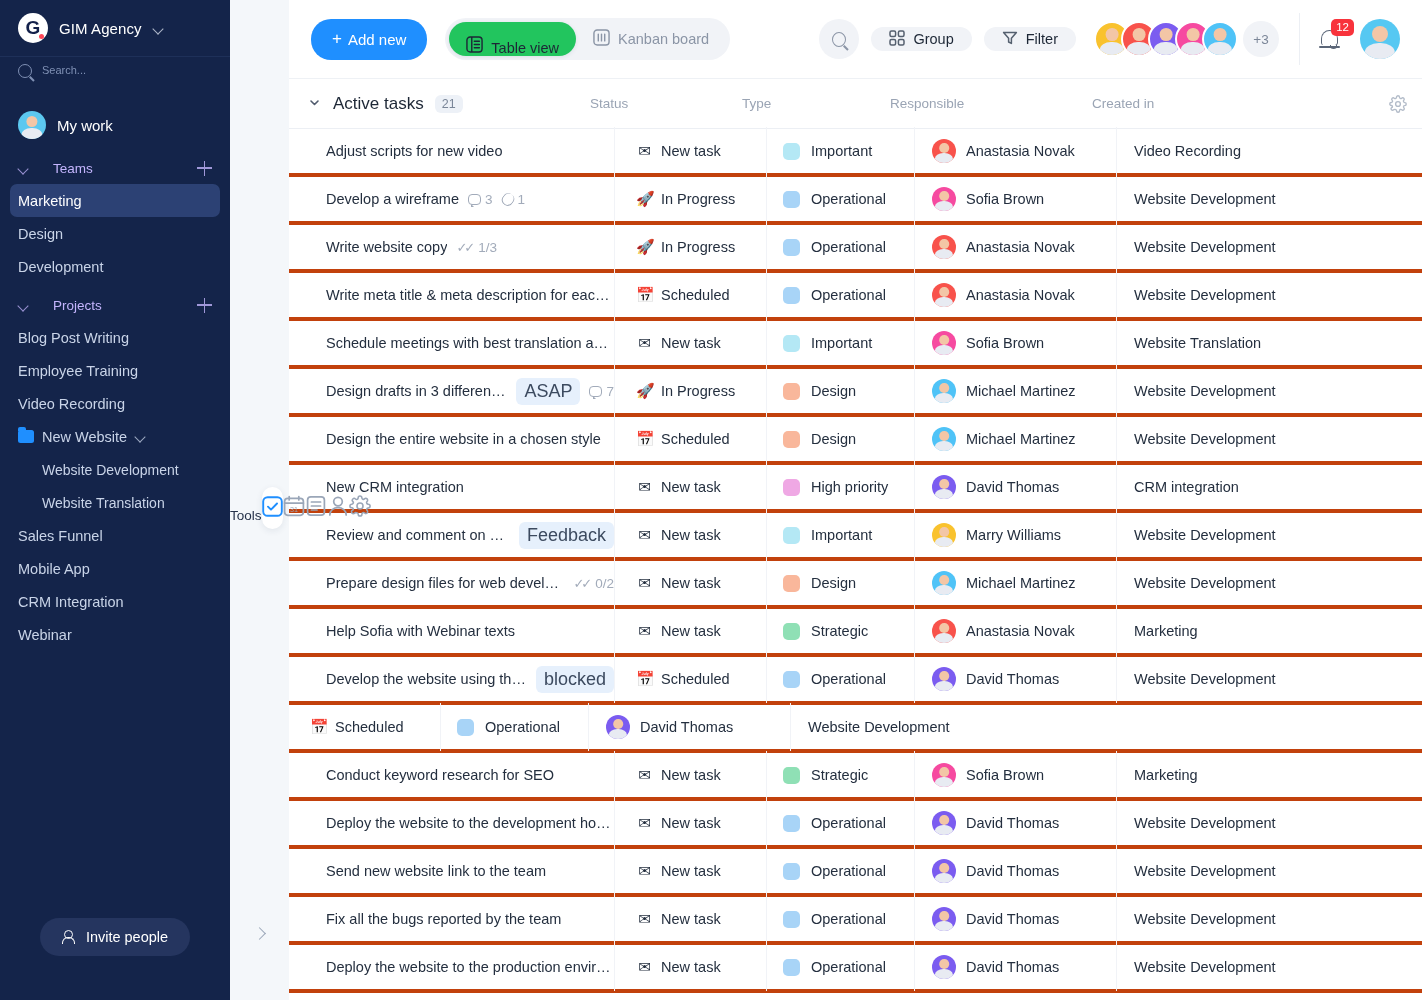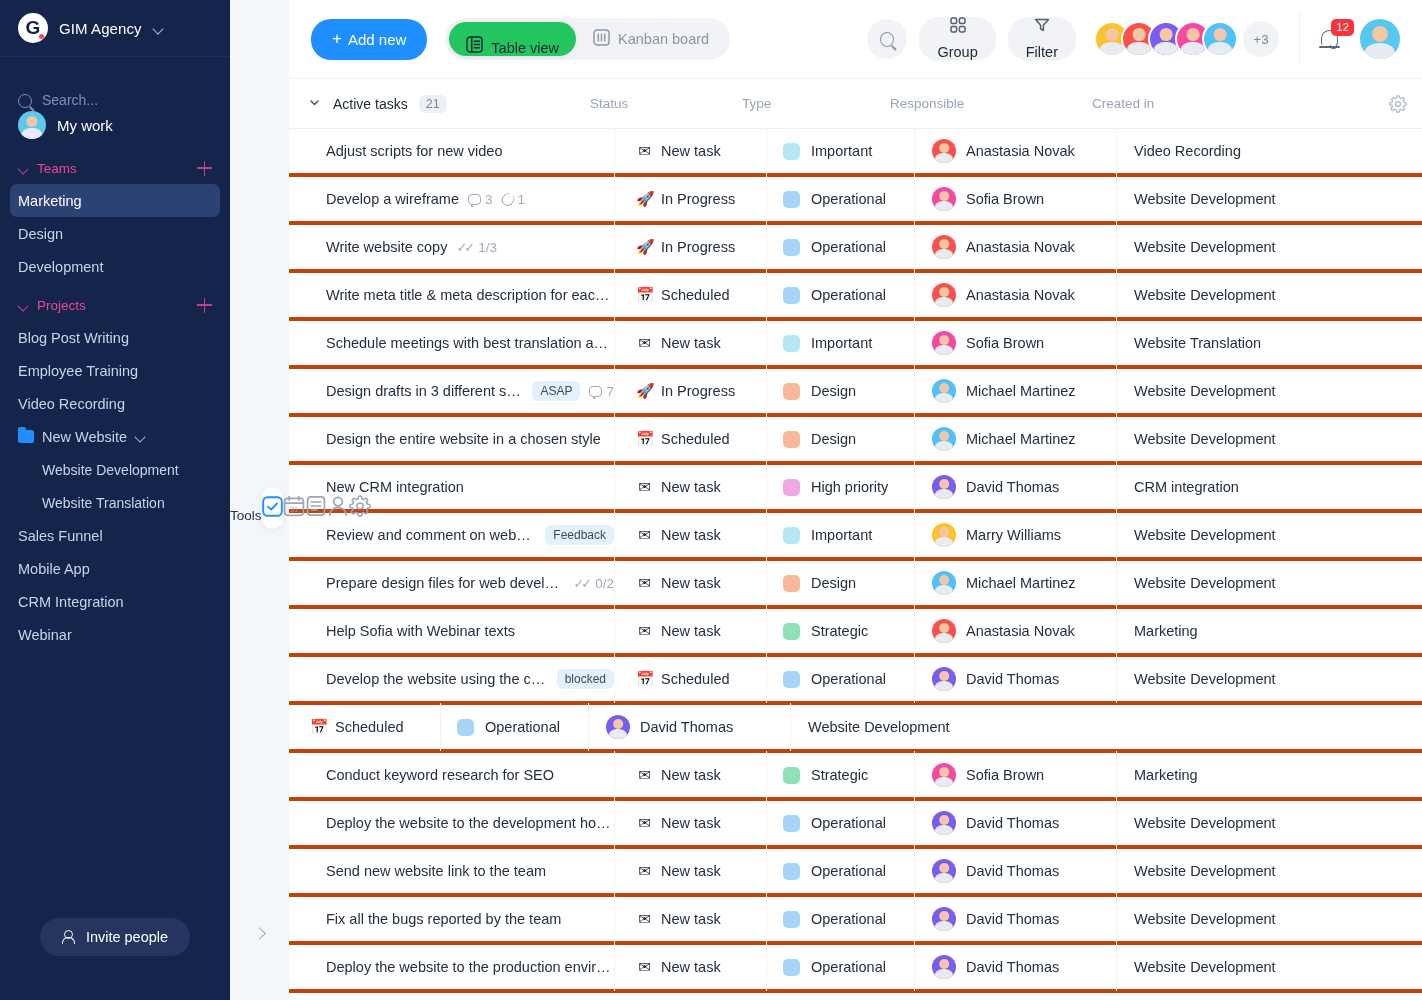--- a/index.html
+++ b/index.html
@@ -37,23 +37,23 @@
   }
   .brand-name { font-size: 15px; color: #fff; font-weight: 500; letter-spacing: .1px; }
   .chev { display: inline-block; width: 11px; height: 11px; position: relative; opacity: .75; }
   .chev::before {
     content: ""; position: absolute; left: 1px; top: 2px;
     width: 7px; height: 7px;
     border-right: 1.6px solid currentColor; border-bottom: 1.6px solid currentColor;
     transform: rotate(45deg);
   }
   .search-row {
-    display: flex; align-items: flex-end; gap: 10px;
+    display: flex; align-items: flex-start; gap: 10px;
     padding: 0 18px; height: 44px; margin-top: 7px;
-    color: #7f90b4; font-size: 14px; cursor: text;
+    color: #7f90b4; font-size: 11px; cursor: text;
   }
   .mag {
     width: 14px; height: 14px; border: 1.6px solid currentColor; border-radius: 50%;
     position: relative; flex: 0 0 14px;
   }
   .mag::after {
     content: ""; position: absolute; right: -4px; bottom: -3px;
     width: 6px; height: 1.6px; background: currentColor; transform: rotate(45deg);
   }
   .mywork {
@@ -66,22 +66,22 @@
     width: 40%; height: 40%; border-radius: 50%; background: #f3c6a6;
   }
   .av .body {
     position: absolute; left: 50%; bottom: -12%; transform: translateX(-50%);
     width: 76%; height: 52%; border-radius: 46% 46% 0 0; background: #e8ebf2;
   }
   .mywork-av { width: 28px; height: 28px; background: #5cc8f0; }
   .mywork-label { font-size: 15px; color: #ffffff; }
 
   .group-head {
-    display: flex; align-items: center; gap: 8px;
-    padding: 0 18px; height: 32px; color: #ec4899; font-size: 13.5px;
+    display: flex; align-items: center; gap: 24px;
+    padding: 0 18px; height: 32px; color: #c4b5fd; font-size: 13.5px;
     margin-top: 6px;
   }
   .group-head .ttl { flex: 1; }
   .plus {
     width: 15px; height: 15px; position: relative; cursor: pointer; opacity: .8;
   }
   .plus::before, .plus::after {
     content: ""; position: absolute; background: currentColor;
   }
   .plus::before { left: 0; top: 6.5px; width: 15px; height: 1.7px; }
@@ -173,25 +173,24 @@
     color: #8b95a6; cursor: pointer; white-space: nowrap;
   }
   .seg.active { background: #22c55e; color: #1d2736; box-shadow: 0 1px 4px rgba(30,50,90,.10); align-items: flex-end; }
   .spacer { flex: 1; }
   .icon-btn {
     width: 40px; height: 40px; border-radius: 50%;
     background: #f1f3f7; display: flex; align-items: center; justify-content: center;
     cursor: pointer; color: #8b95a6; flex: 0 0 40px;
   }
   .pill-btn {
-    display: flex; align-items: center; gap: 8px; height: 44px;
+    display: flex; align-items: center; gap: 8px; height: 24px;
     padding: 0 18px; border-radius: 20px; background: #f1f3f7;
     font-size: 14.5px; color: #1d2736; cursor: pointer; margin-left: 12px;
     white-space: nowrap;
-    flex-direction: column;
   }
   .avatars { display: flex; align-items: center; margin-left: 18px; }
   .avatars .av { width: 36px; height: 36px; border: 2px solid #fff; margin-left: -9px; }
   .avatars .av:first-child { margin-left: 0; }
   .more-av {
     width: 36px; height: 36px; border-radius: 50%; background: #f1f3f7;
     display: flex; align-items: center; justify-content: center;
     font-size: 13.5px; color: #7b8698; margin-left: 5px; cursor: pointer;
   }
   .topdiv { width: 1px; height: 52px; background: #eceff4; margin: 0 18px 0 20px; }
@@ -217,21 +216,21 @@
   .me-av { width: 40px; height: 40px; background: #56c8f2; margin-left: 16px; }
 
   
   .tablewrap { flex: 1; overflow: hidden; }
   .grouphdr {
     display: flex; align-items: center; height: 50px;
     border-bottom: 1px solid #eceff4; font-size: 13.5px; color: #9aa4b4;
     padding-left: 19px;
   }
   .grouphdr .twist { width: 16px; color: #515c6e; margin-right: 9px; }
-  .g-title { font-size: 14px; color: #1d2736; font-weight: 500; }
+  .g-title { font-size: 17px; color: #1d2736; font-weight: 500; }
   .g-count {
     background: #edf1f7; color: #7a8698; font-size: 12.5px;
     border-radius: 6px; padding: 2px 7px; margin-left: 11px;
   }
   .col-name { flex: 0 0 auto; display: flex; align-items: center; }
   .c-status { flex: 0 0 152px; }
   .c-type   { flex: 0 0 148px; }
   .c-resp   { flex: 0 0 202px; }
   .c-proj   { flex: 1; }
   .gear-cell { flex: 0 0 48px; display: flex; align-items: center; justify-content: center; color: #b3bcc9; cursor: pointer; }
@@ -261,21 +260,21 @@
     width: 0; height: 0; border-left: 3px solid currentColor;
     border-top: 3px solid transparent; border-bottom: 0;
   }
   .clip {
     width: 12px; height: 13px; border: 1.4px solid currentColor;
     border-radius: 6px; border-bottom-left-radius: 6px; flex: 0 0 12px;
     transform: rotate(35deg); border-top: none; border-right: 1.4px solid currentColor;
   }
   .checks { letter-spacing: -3px; font-size: 13px; margin-right: 2px; }
   .tag {
-    font-size: 12px; border-radius: 6px; padding: 3px 8px;
+    font-size: 18px; border-radius: 6px; padding: 3px 8px;
     background: #e6f0fc; color: #3c4a5f; white-space: nowrap;
   }
 </style>
 </head>
 <body>
 
 <div class="app">
 
   <aside class="sidebar">
     <div class="brand">

